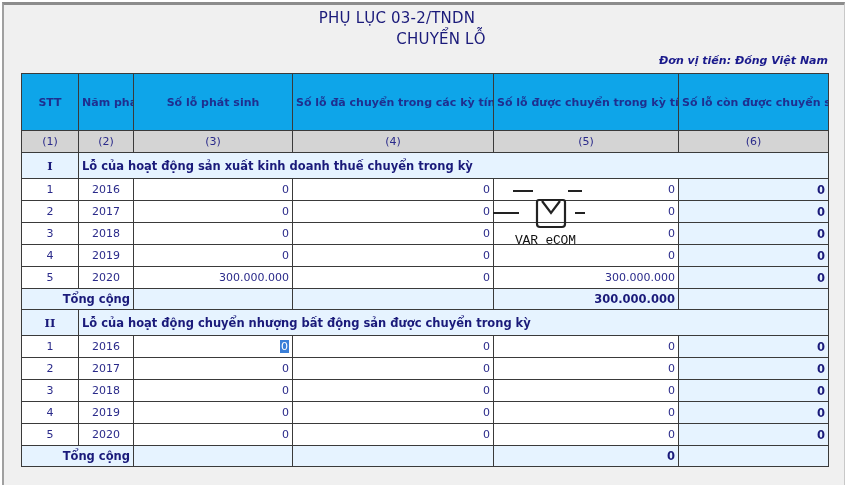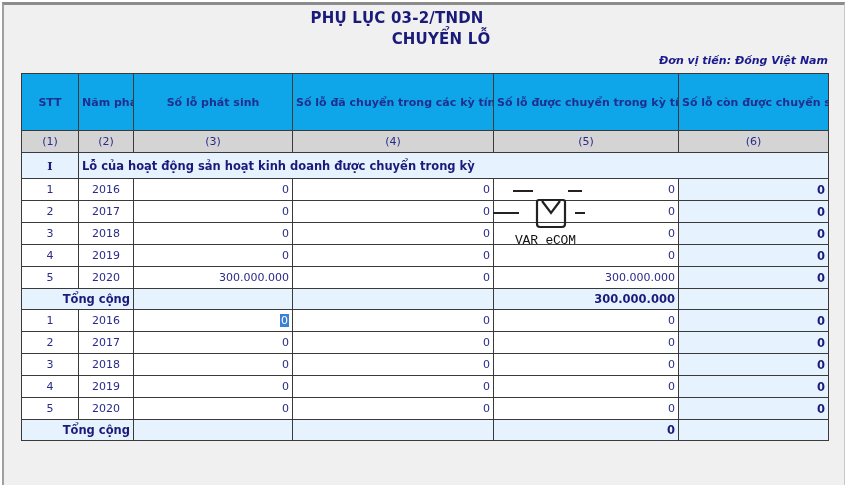--- a/index.html
+++ b/index.html
@@ -1,18 +1,18 @@
 <!DOCTYPE html>
 <html><head>
 <meta charset="utf-8">
 <style>
   html, body { margin:0; padding:0; }
   body { width:850px; height:500px; background:#ffffff; position:relative; overflow:hidden; font-family:"DejaVu Sans", sans-serif; }
   .frame { position:absolute; left:2px; top:2px; width:843px; height:483px; background:#f0f0f0; border-top:3px solid #8c8c8c; border-left:2px solid #a0a0a0; border-right:1px solid #c8c8c8; box-sizing:border-box; }
-  .title { position:absolute; left:0; width:794px; text-align:center; color:#1a1a7a; font-weight:bold; font-size:15px; letter-spacing:0.2px; }
+  .title { position:absolute; left:0; width:794px; text-align:center; color:#1a1a7a; font-weight:normal; font-size:15px; letter-spacing:0.2px; }
   .t1 { top:9px; }
   .t2 { top:30px;margin-left:44px; }
   .unit { position:absolute; right:22px; top:54px; color:#1a1a8c; font-weight:bold; font-style:italic; font-size:11px; }
   table.grid { position:absolute; left:21px; top:73px; width:807px; border-collapse:collapse; table-layout:fixed; font-size:11px; color:#2a2a8a; }
   table.grid td, table.grid th { border:1.5px solid #3a3a3a; padding:0 3px; box-sizing:border-box; overflow:hidden; white-space:nowrap; }
   th.h { background:#0ea5e9; color:#1f2f8f; font-weight:bold; font-size:11px; line-height:13px; height:57px; text-align:center; white-space:normal; }
   td.idx { background:#d4d4d4; color:#2a2a8a; text-align:center; height:22px; font-size:11px; }
   tr.section td { background:#e6f3ff; height:26px; font-weight:bold; color:#1a1a7a; font-size:11.5px; }
   tr.section td.roman { text-align:center; font-family:"DejaVu Serif", serif; }
   tr.data td { height:22px; background:#ffffff; }
@@ -60,21 +60,21 @@
       <td class="idx">(3)</td>
       <td class="idx">(4)</td>
       <td class="idx">(5)</td>
       <td class="idx">(6)</td>
     </tr>
   </thead>
   <tbody>
 
     <tr class="section">
       <td class="roman">I</td>
-      <td colspan="5">Lỗ của hoạt động sản hoạt kinh doanh được chuyển trong kỳ</td>
+      <td colspan="5">Lỗ của hoạt động sản xuất kinh doanh thuế chuyển trong kỳ</td>
     </tr>
     <tr class="data">
       <td class="stt">1</td>
       <td class="yr">2016</td>
       <td class="num">0</td>
       <td class="num">0</td>
       <td class="num">0</td>
       <td class="c6">0</td>
     </tr>
     <tr class="data">
@@ -110,20 +110,24 @@
       <td class="c6">0</td>
     </tr>
     <tr class="total">
       <td colspan="2" class="label">Tổng cộng</td>
       <td class="num"></td>
       <td class="num"></td>
       <td class="num">300.000.000</td>
       <td class="num"></td>
     </tr>
 
+    <tr class="section">
+      <td class="roman">II</td>
+      <td colspan="5">Lỗ của hoạt động chuyển nhượng bất động sản được chuyển trong kỳ</td>
+    </tr>
     <tr class="data">
       <td class="stt">1</td>
       <td class="yr">2016</td>
       <td class="num"><span class="sel">0</span></td>
       <td class="num">0</td>
       <td class="num">0</td>
       <td class="c6">0</td>
     </tr>
     <tr class="data">
       <td class="stt">2</td>

